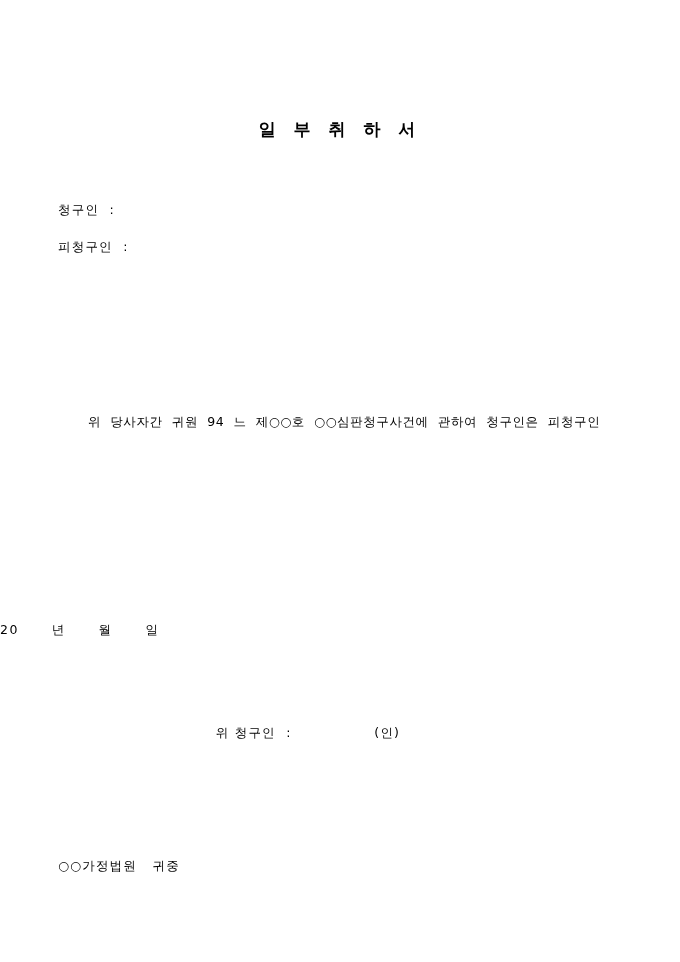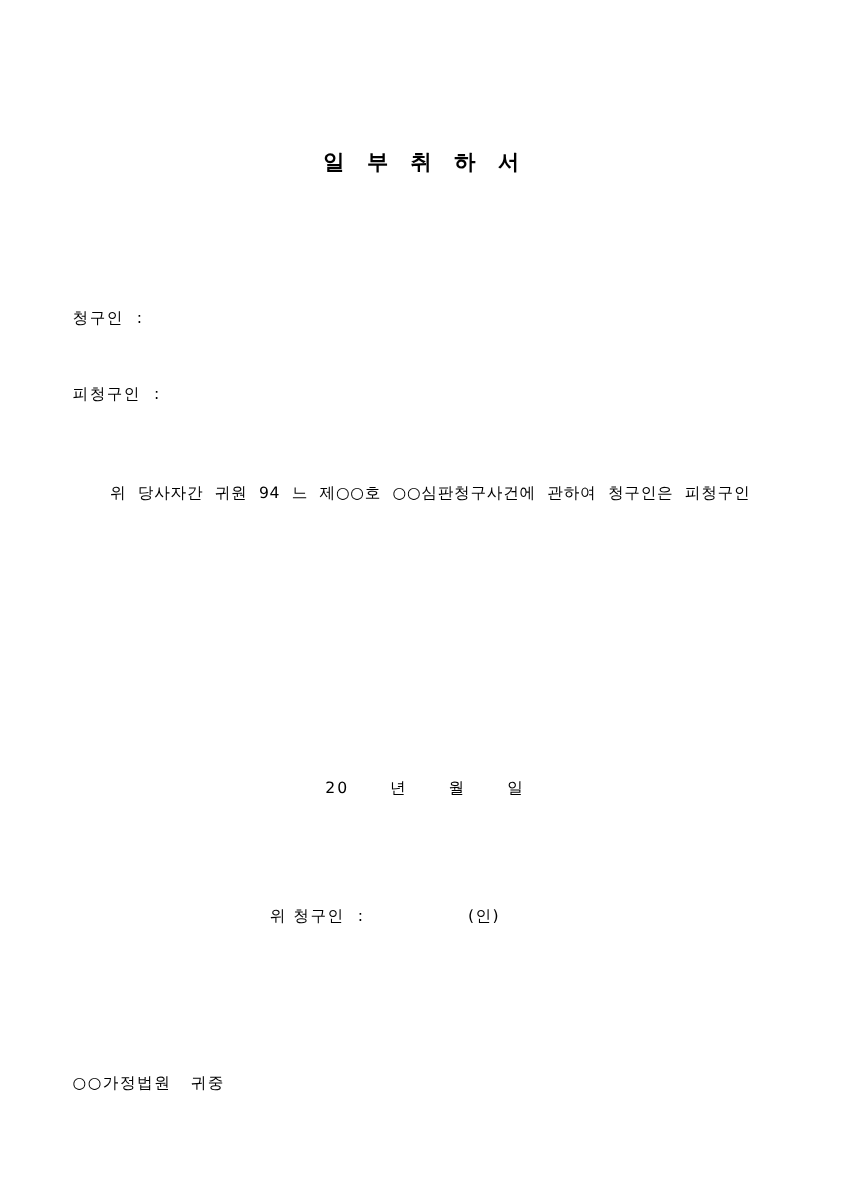--- a/index.html
+++ b/index.html
@@ -43,47 +43,46 @@
     position: absolute;
     top: 202px;
     left: 58px;
     width: 560px;
   }
   .party-line {
     font-size: 12.5px;
     letter-spacing: 1.2px;
     white-space: pre;
     margin-bottom: 20px;
-    margin-top: 44px;
   }
 
   
   .body-block {
     position: absolute;
     top: 382px;
     left: 58px;
     width: 566px;
     font-size: 12.5px;
     line-height: 24px;
     letter-spacing: 0.6px;
   }
   .body-line {
     white-space: pre-wrap;
+    margin-top: 28px;
   }
   .body-line.indent {
     text-indent: 30px;
   }
 
   
   .date-line {
     position: absolute;
     top: 622px;
     left: 0;
     width: 680px;
-    text-align: center;
     font-size: 12.5px;
     letter-spacing: 1.5px;
     white-space: pre;
   }
 
   
   .signature-line {
     position: absolute;
     top: 725px;
     left: 0;

